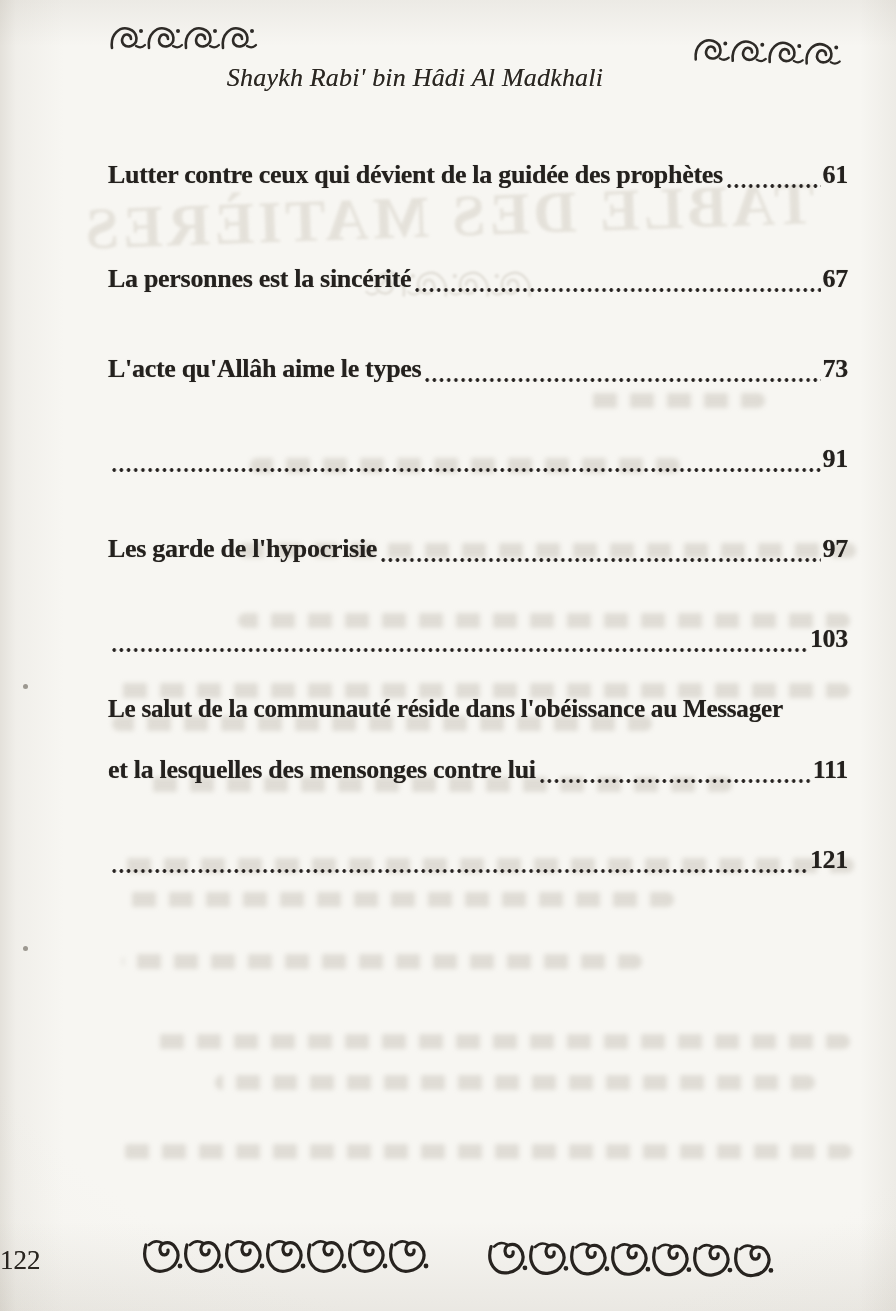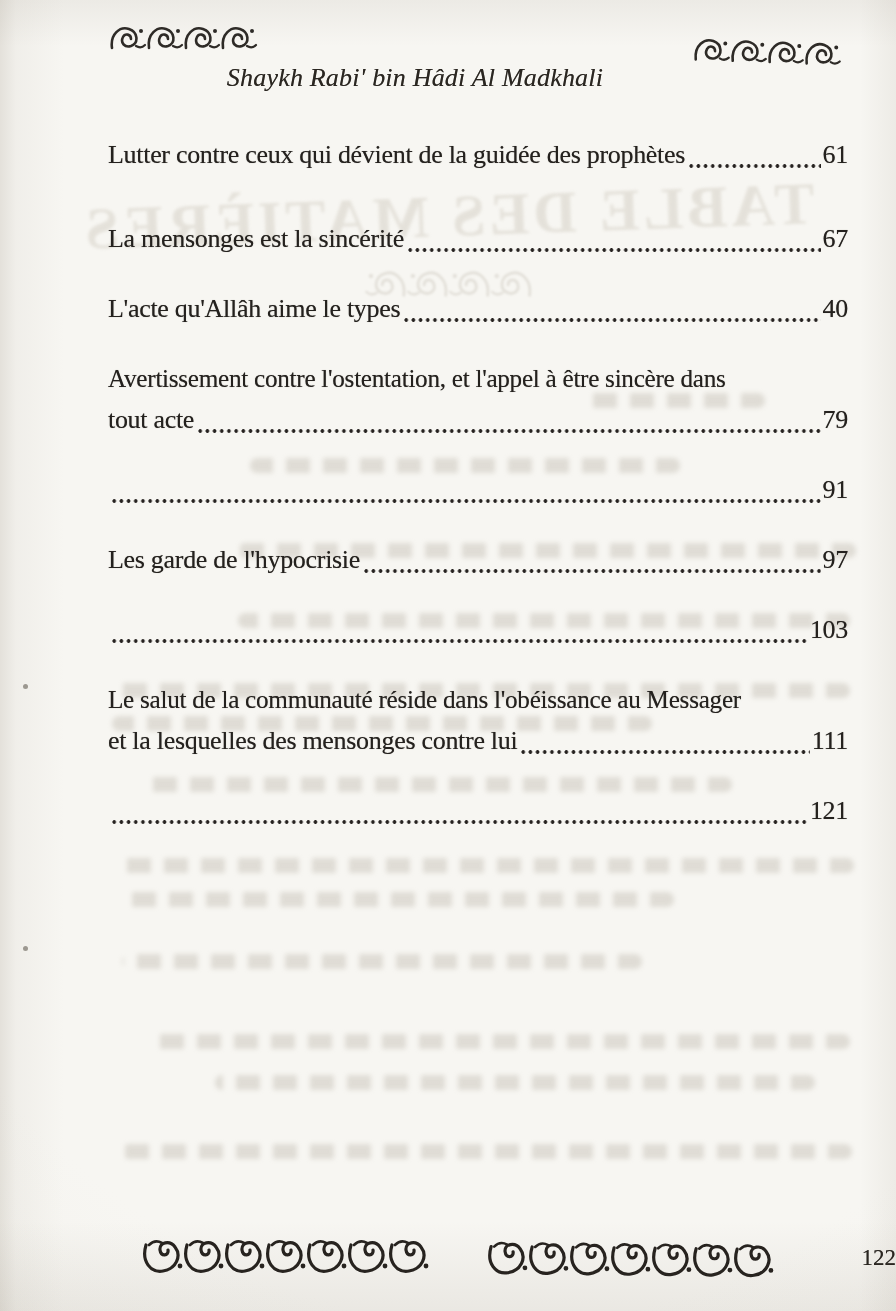--- a/index.html
+++ b/index.html
@@ -58,41 +58,41 @@
   .speck { position:absolute; width:5px; height:5px; border-radius:50%;
     background:#565046; opacity:0.55; z-index:3; }
 
   
   .toc {
     position:absolute; left:108px; top:134px; width:740px;
     z-index:2;
     font-size:26px; letter-spacing:-0.3px; line-height:41px;
     text-shadow:0 0 0.7px rgba(40,36,30,0.55);
   }
-  .entry { margin-bottom:29px; }
+  .entry { margin-bottom:29px;font-weight:bold; }
   .entry:first-child { margin-bottom:43px; }
   .pre-line { white-space:nowrap; transform:scaleX(0.97); transform-origin:left center; }
   .row { display:flex; align-items:baseline; }
   .t { white-space:nowrap; flex:0 0 auto; }
   .leader {
     flex:1 1 auto; min-width:14px; height:6px;
     align-self:flex-end; margin:0 2px 6px 4px;
     background-image:radial-gradient(circle at 2.2px 3px, #262220 1.55px, rgba(0,0,0,0) 2.1px);
     background-size:7.2px 6px; background-repeat:repeat-x;
     background-position:left bottom;
   }
-  .pg { white-space:nowrap; flex:0 0 auto; }
+  .pg { white-space:nowrap; flex:0 0 auto;margin-top:20px; }
 
   
   .ftr-orn { position:absolute; color:#27231f; z-index:2; }
   .ftr-orn.left  { left:143px; top:1238px; }
   .ftr-orn.right { left:488px; top:1241px; transform:rotate(0.6deg); }
   .folio {
     position:absolute; left:0; right:0; top:1245px;
-    text-align:right; font-size:23px; color:#2a2621; z-index:2;
+    text-align:left; font-size:27px; color:#2a2621; z-index:2;
     text-shadow:0 0 0.6px rgba(42,38,33,0.6);
   }
 </style>
 </head>
 <body>
 
 <div class="page">
 
   <svg width="0" height="0" style="position:absolute" aria-hidden="true">
     <defs>
@@ -155,42 +155,34 @@
     <div class="entry">
       <div class="row">
         <span class="t">Lutter contre ceux qui dévient de la guidée des prophètes</span>
         <span class="leader"></span>
         <span class="pg">61</span>
       </div>
     </div>
 
     <div class="entry">
       <div class="row">
-        <span class="t">La mensonges est la sincérité</span>
+        <span class="t">La personnes est la sincérité</span>
         <span class="leader"></span>
         <span class="pg">67</span>
       </div>
     </div>
 
     <div class="entry">
       <div class="row">
         <span class="t">L'acte qu'Allâh aime le types</span>
         <span class="leader"></span>
-        <span class="pg">40</span>
-      </div>
-    </div>
-
-    <div class="entry">
-      <div class="pre-line">Avertissement contre l'ostentation, et l'appel à être sincère dans</div>
-        <div class="row">
-        <span class="t">tout acte</span>
-        <span class="leader"></span>
-        <span class="pg">79</span>
-      </div>
-    </div>
+        <span class="pg">73</span>
+      </div>
+    </div>
+
 
 
     <div class="entry">
       <div class="row">
         <span class="leader"></span>
         <span class="pg">91</span>
       </div>
     </div>
 
     <div class="entry">

